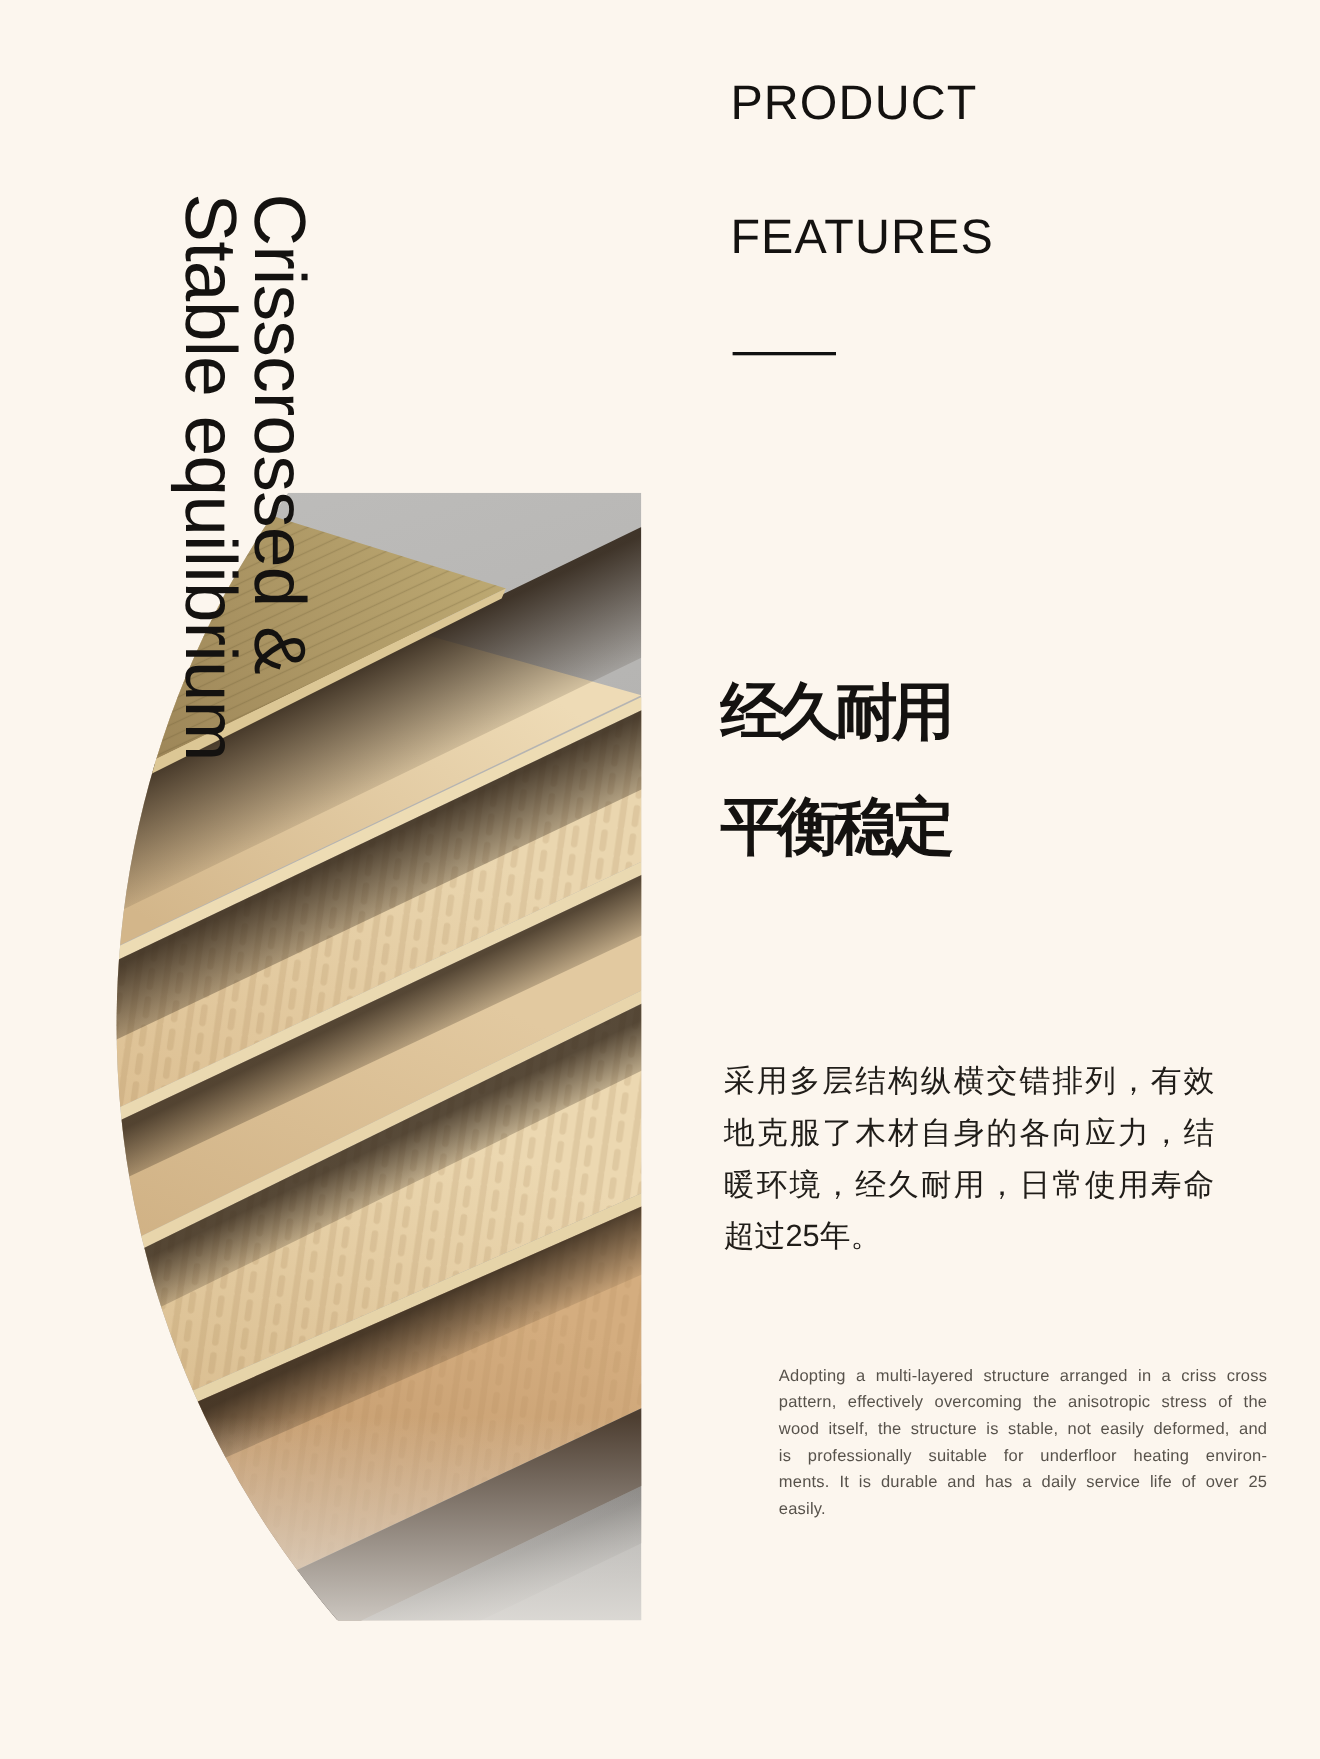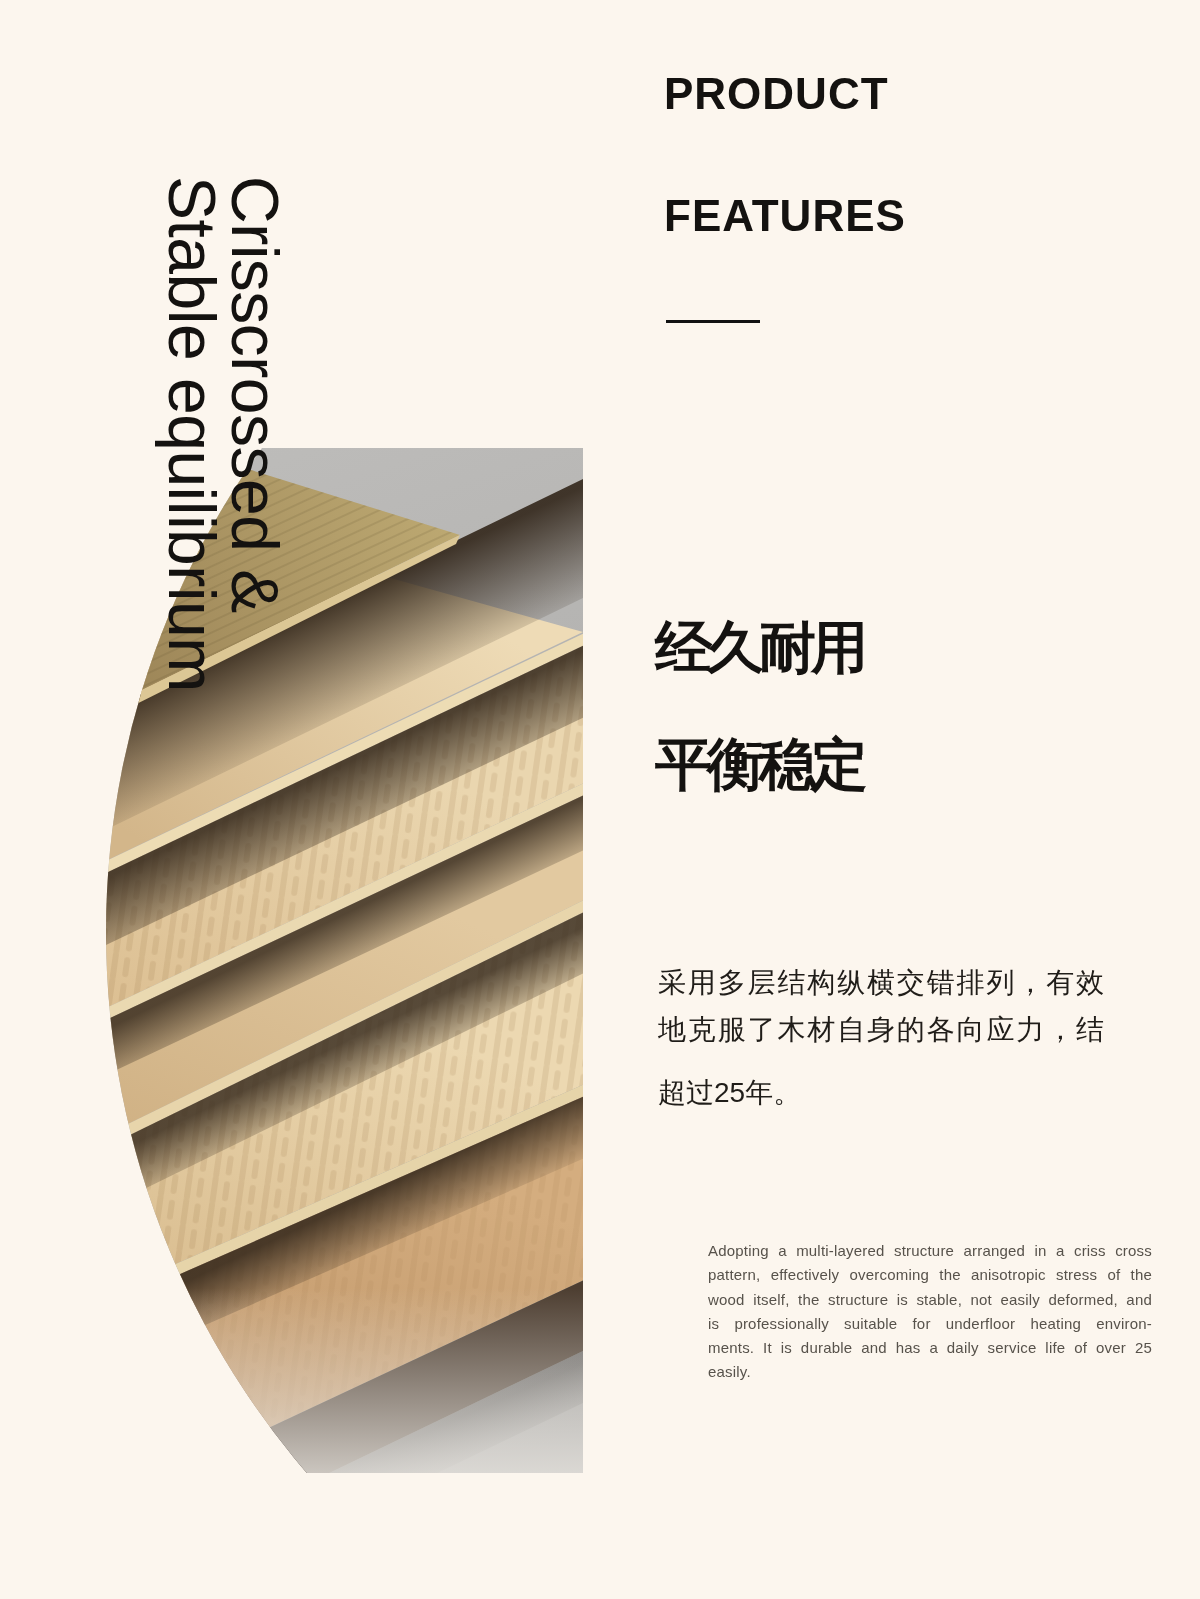--- a/index.html
+++ b/index.html
@@ -15,21 +15,21 @@
     background:var(--page-bg);
     font-family:"Liberation Sans","DejaVu Sans",sans-serif;
     color:var(--ink);
     overflow:hidden;
   }
   .abs{position:absolute;}
   
   .kicker{
     left:664px;
     font-size:44px;
-    font-weight:700;
+    font-weight:400;
     letter-spacing:1px;
     line-height:1;
     color:var(--ink);
     white-space:nowrap;
     text-align:center;
   }
   .kicker.l1{top:72px;}
   .kicker.l2{top:194px;}
   .rule{
     left:666px;top:320px;
@@ -59,31 +59,31 @@
   .headline{
     left:655px;
     font-size:57px;
     font-weight:700;
     line-height:1;
     letter-spacing:-5px;
     color:var(--ink);
     white-space:nowrap;
   }
   .headline.l1{top:619px;}
-  .headline.l2{top:724px;margin-top:12px;}
+  .headline.l2{top:724px;}
   
   .cn-body{
     left:658px;top:959px;
     width:446px;
     font-size:28px;
     line-height:47px;
     color:#201d19;
   }
   .cn-body .line{text-align:justify;text-align-last:justify;}
-  .cn-body .line.last{text-align-last:auto;margin-top:16px;}
+  .cn-body .line.last{text-align-last:auto;}
   
   .en-body{
     left:660px;top:1239px;
     width:444px;
     font-size:15px;
     line-height:24.3px;
     letter-spacing:0.2px;
     color:var(--body-gray);
     margin-left:48px;
   }
@@ -228,20 +228,21 @@
   <div>Crisscrossed &amp;</div>
   <div>Stable equilibrium</div>
 </div>
 
 <div class="abs headline l1">经久耐用</div>
 <div class="abs headline l2">平衡稳定</div>
 
 <div class="abs cn-body">
   <div class="line">采用多层结构纵横交错排列，有效</div>
   <div class="line">地克服了木材自身的各向应力，结</div>
+  <div class="line">暖环境，经久耐用，日常使用寿命</div>
   <div class="line last">超过25年。</div>
 </div>
 
 <div class="abs en-body">
   <div class="line">Adopting a multi-layered structure arranged in a criss cross</div>
   <div class="line">pattern, effectively overcoming the anisotropic stress of the</div>
   <div class="line">wood itself, the structure is stable, not easily deformed, and</div>
   <div class="line">is professionally suitable for underfloor heating environ-</div>
   <div class="line">ments. It is durable and has a daily service life of over 25</div>
   <div class="line last">easily.</div>

